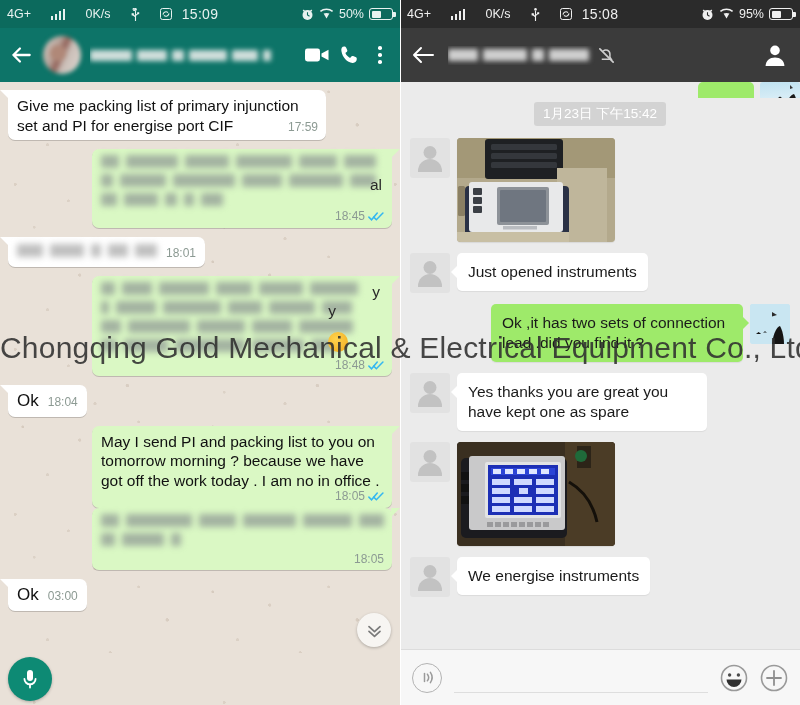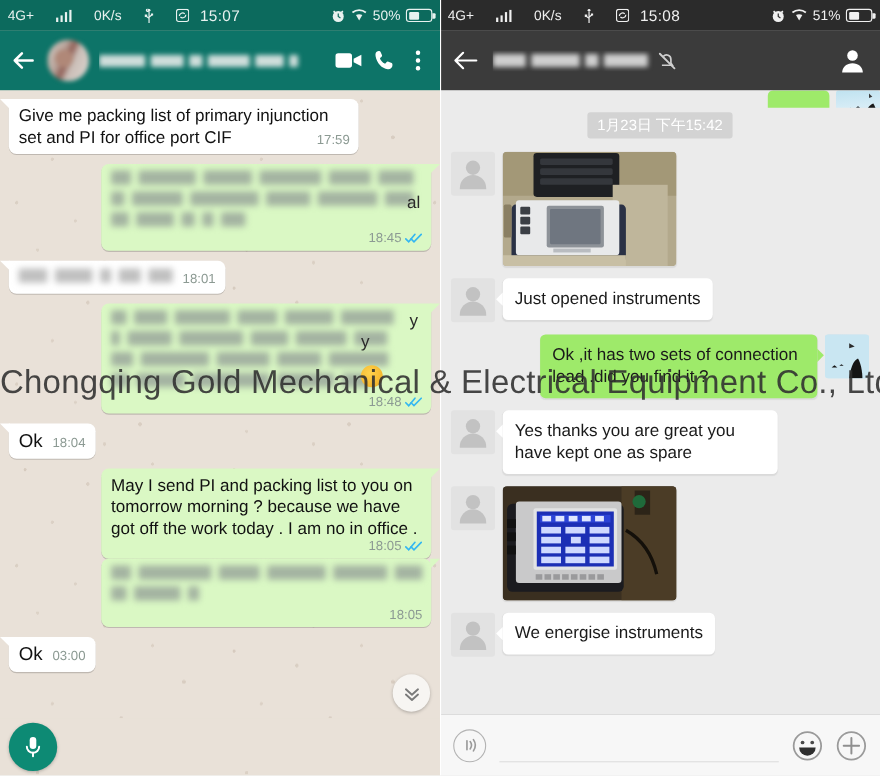--- a/index.html
+++ b/index.html
@@ -330,21 +330,21 @@
           <path d="M4.5 13V3 M4.5 1.2a1.2 1.2 0 100 .1 M1.6 6.5l2.9 2.2 M7.4 5.2L4.5 7.6" stroke="#e8f2f0" stroke-width="1.1" fill="none"></path>
           <circle cx="4.5" cy="1.4" r="1.3" fill="#e8f2f0"></circle>
           <rect x="0.6" y="5.2" width="2.2" height="2.2" fill="#e8f2f0"></rect>
           <path d="M6.2 4.2l2 0 0 2-2 0z" fill="#e8f2f0"></path>
         </svg>
         <svg width="12" height="12" viewBox="0 0 12 12">
           <rect x="0.5" y="0.5" width="11" height="11" rx="2" fill="none" stroke="#e8f2f0" stroke-width="1"></rect>
           <path d="M3 6.6a3 3 0 015-2 M9 5.4a3 3 0 01-5 2" stroke="#e8f2f0" stroke-width="1.1" fill="none"></path>
         </svg>
       </div>
-      <div class="sb-center">15:07</div>
+      <div class="sb-center">15:09</div>
       <div class="sb-right">
         <svg width="13" height="13" viewBox="0 0 13 13">
           <circle cx="6.5" cy="7" r="5" fill="#e8f2f0"></circle>
           <path d="M6.5 4.3V7l2 1.3" stroke="#0c6a5d" stroke-width="1.1" fill="none"></path>
           <path d="M2.2 2.2l1.6 1.3M10.8 2.2L9.2 3.5" stroke="#e8f2f0" stroke-width="1.6"></path>
         </svg>
         <svg width="15" height="12" viewBox="0 0 15 12">
           <path d="M7.5 10.6l2.9-5A6.6 6.6 0 004.6 5.6z" fill="#e8f2f0"></path>
           <path d="M1.4 3.4a9.5 9.5 0 0112.2 0" stroke="#e8f2f0" stroke-width="1.6" fill="none"></path>
         </svg>
@@ -382,21 +382,21 @@
           <i></i>
           <i></i>
         </div>
     </div>
 
     <div class="wa-chat">
       <div class="wa-chat-inner">
 
         <div class="row in">
           <div class="bubble in">
-            <span class="txt">Give me packing list of primary injunction set and PI for office port CIF</span>
+            <span class="txt">Give me packing list of primary injunction set and PI for energise port CIF</span>
             <span class="meta">
               <span>17:59</span>
             </span>
           </div>
         </div>
 
         <div class="row out">
           <div class="bubble out" style="width:300px">
             <div class="blurbody">
               <div class="bl">
@@ -599,21 +599,21 @@
       <div class="sb-right">
         <svg width="13" height="13" viewBox="0 0 13 13">
           <circle cx="6.5" cy="7" r="5" fill="#f0f0f0"></circle>
           <path d="M6.5 4.3V7l2 1.3" stroke="#2b2b2b" stroke-width="1.1" fill="none"></path>
           <path d="M2.2 2.2l1.6 1.3M10.8 2.2L9.2 3.5" stroke="#f0f0f0" stroke-width="1.6"></path>
         </svg>
         <svg width="15" height="12" viewBox="0 0 15 12">
           <path d="M7.5 10.6l2.9-5A6.6 6.6 0 004.6 5.6z" fill="#f0f0f0"></path>
           <path d="M1.4 3.4a9.5 9.5 0 0112.2 0" stroke="#f0f0f0" stroke-width="1.6" fill="none"></path>
         </svg>
-        <span>51%</span>
+        <span>95%</span>
         <span class="batt">
             <b></b>
           </span>
       </div>
     </div>
 
     <div class="wc-appbar">
       <svg width="26" height="24" viewBox="0 0 26 24">
         <path d="M23 12H4M11 5l-7 7 7 7" stroke="#fff" stroke-width="2" fill="none" stroke-linecap="round" stroke-linejoin="round"></path>
       </svg>

